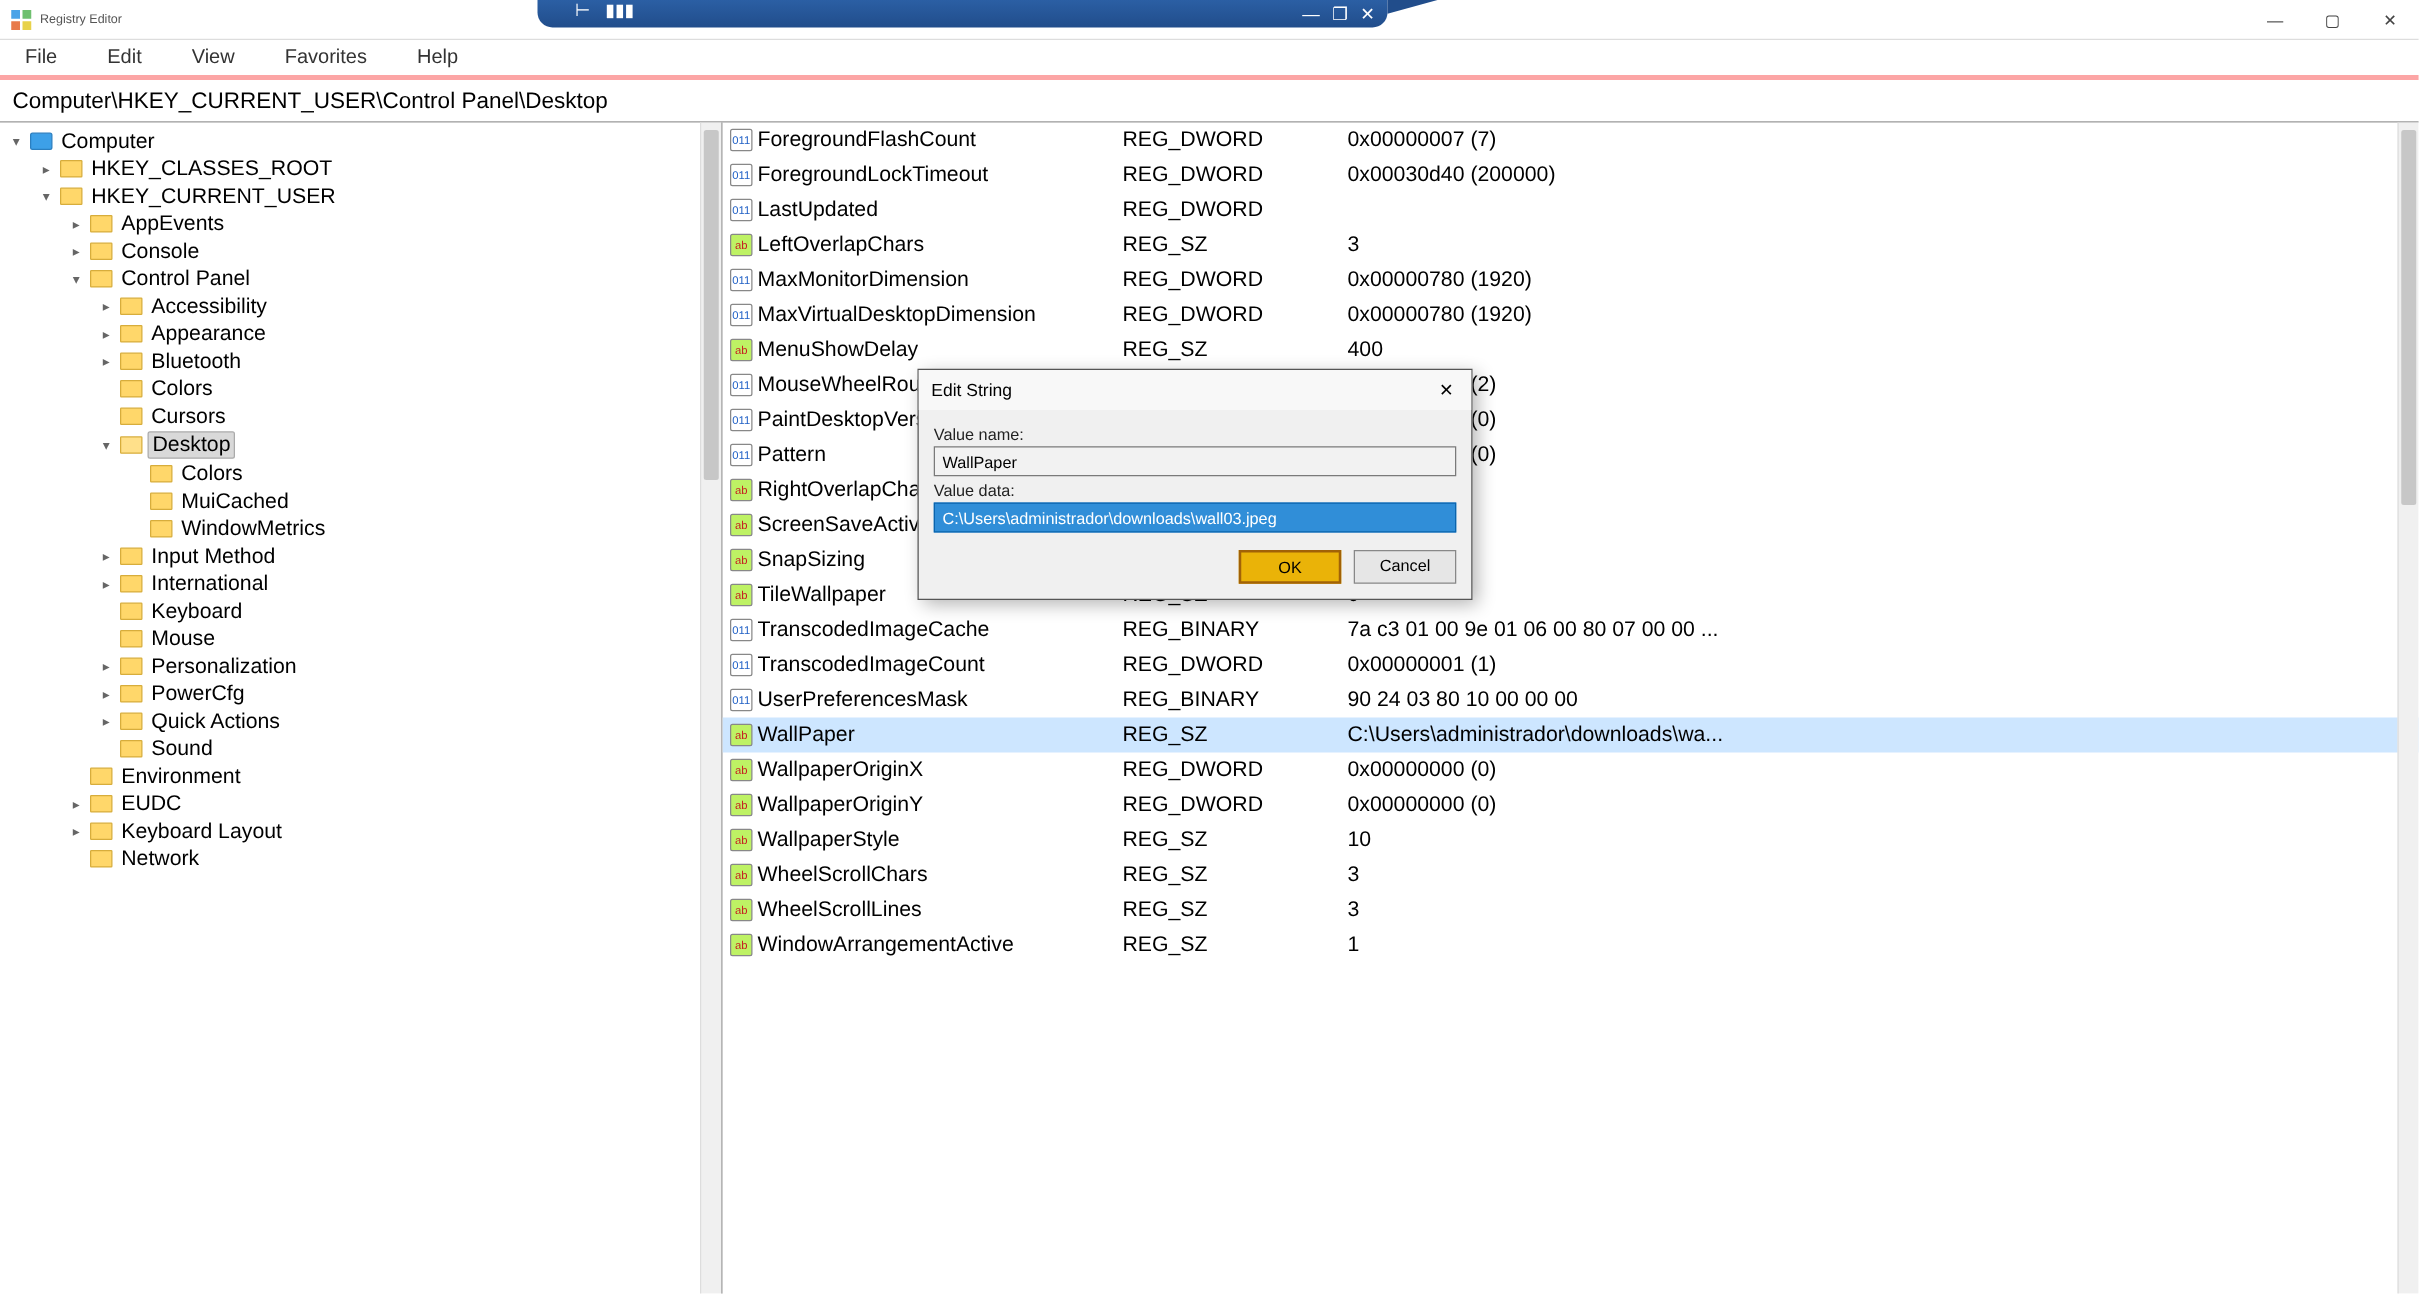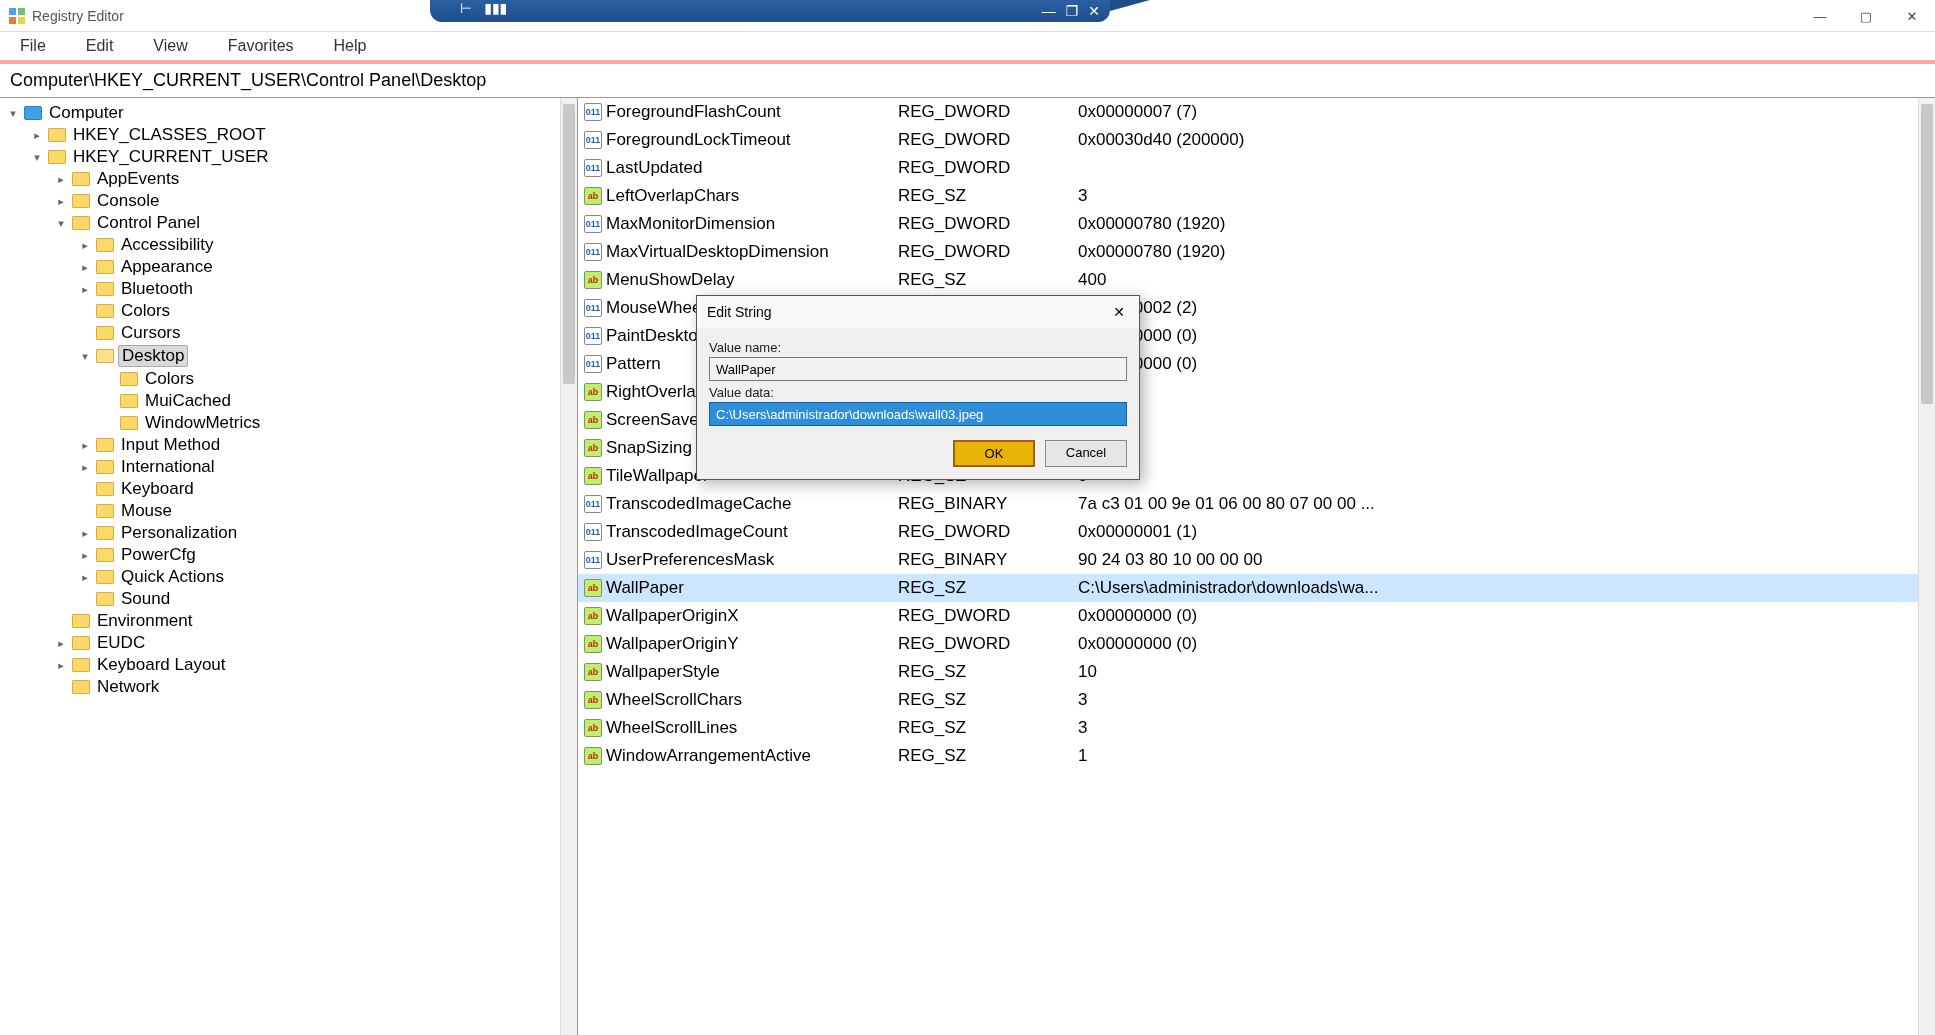--- a/index.html
+++ b/index.html
@@ -1,20 +1,20 @@
 <!DOCTYPE html>
 <html><head>
 <meta charset="utf-8">
 <style>
 * { box-sizing: border-box; margin: 0; padding: 0; }
 body { font-family: "Segoe UI", Arial, sans-serif; font-size: 15px; background: #fff; color: #000; width: 1935px; height: 1035px; overflow: hidden; position: relative; }
 
 .titlebar { display: flex; align-items: center; height: 32px; border-bottom: 1px solid #ddd; position: relative; }
 .titlebar-icon { width: 18px; height: 18px; margin: 0 6px 0 8px; }
-.titlebar-text { color: #555; font-size: 14px; }
+.titlebar-text { color: #555; font-size: 10px; }
 .titlebar-ribbon { position: absolute; left: 430px; top: 0; height: 22px; width: 680px; background: linear-gradient(#2b5fa4,#214d8b); border-bottom-left-radius: 12px; border-bottom-right-radius: 12px; }
 .titlebar-ribbon::after { content:""; position:absolute; right:-40px; top:0; border-top:11px solid #214d8b; border-right:40px solid transparent; }
 .titlebar-ribbon-icons { display:flex; align-items:center; gap:12px; margin-left:30px; color:#fff; font-size:14px; }
 .titlebar-ribbon-controls { position:absolute; right:10px; top:0; display:flex; gap:10px; color:#fff; font-size:14px; align-items:center; height:22px;}
 .win-controls { position: absolute; right: 0; top: 0; display: flex; height: 32px; }
 .win-btn { width: 46px; display:flex; align-items:center; justify-content:center; color:#444; font-size:13px; }
 
 .menubar { display:flex; gap:16px; padding: 3px 8px; border-bottom:4px solid #fca5a5; font-size:16px; color:#333;text-align:right; }
 .menubar div { padding: 2px 12px; }
 
@@ -33,27 +33,27 @@
 .tree-label { padding: 0 3px; }
 .tree-label.selected { background:#d9d9d9; border:1px solid #aaa; border-radius:2px; }
 .indent-0{padding-left:4px}.indent-1{padding-left:28px}.indent-2{padding-left:52px}.indent-3{padding-left:76px}.indent-4{padding-left:100px}
 
 .list-header { display:flex; border-bottom:1px solid #ccc; font-size:17px; padding:4px 0;}
 .list-header div { padding:2px 8px; }
 .col-name{width:320px}.col-type{width:180px}.col-data{flex:1}
 .list-body{}
 .list-row { display:flex; font-size:17px; align-items:center; height:28px;}
 .list-row.selected{background:#cde6ff;}
-.val-icon{width:18px;height:18px;margin:0 4px 0 6px;border:1px solid #888;border-radius:2px;display:flex;align-items:center;justify-content:center;font-size:9px;font-weight:bold;}
+.val-icon{width:18px;height:18px;margin:0 4px 0 6px;border:1px solid #888;border-radius:2px;display:flex;align-items:center;justify-content:center;font-size:9px;font-weight:normal;}
 .val-icon-sz{background:#bef264;color:#c62121;}
 .val-icon-bin{background:#fff;color:#2161c6;}
 .list-row .col-name{display:flex;align-items:center;overflow:hidden;white-space:nowrap;text-overflow:ellipsis;}
 .list-row .col-data{overflow:hidden;white-space:nowrap;text-overflow:ellipsis;}
 
-.dialog { position:absolute; left:696px; top:295px; width:444px; background:#f0f0f0; border:1px solid #555; box-shadow:4px 4px 14px rgba(0,0,0,0.3); z-index:50; font-size:13px;}
+.dialog { position:absolute; left:734px; top:295px; width:444px; background:#f0f0f0; border:1px solid #555; box-shadow:4px 4px 14px rgba(0,0,0,0.3); z-index:50; font-size:13px;}
 .dialog-titlebar{display:flex;align-items:center;justify-content:space-between;padding:6px 10px;background:#f8f8f8;}
 .dialog-title{font-size:14px;}
 .dialog-close{width:20px;height:20px;display:flex;align-items:center;justify-content:center;font-size:14px;}
 .dialog-body{padding:8px 12px 12px 12px;}
 .dialog-label{font-size:13px;margin:4px 0 2px 0;color:#222;}
 .dialog-input{width:100%;padding:3px 6px;border:1px solid #7a7a7a;background:#fff;font-size:13px;height:24px;}
 .dialog-input[readonly]{background:#f2f2f2;}
 .dialog-input-valuedata{width:100%;padding:3px 6px;border:1px solid #0a64ad;font-size:13px;height:24px;background:#308ed8;color:#fff;}
 .dialog-buttons{display:flex;gap:10px;justify-content:flex-end;margin-top:14px;}
 .dialog-btn{min-width:82px;padding:4px 8px;border:1px solid #888;background:#e6e6e6;font-size:13px;text-align:center;}

